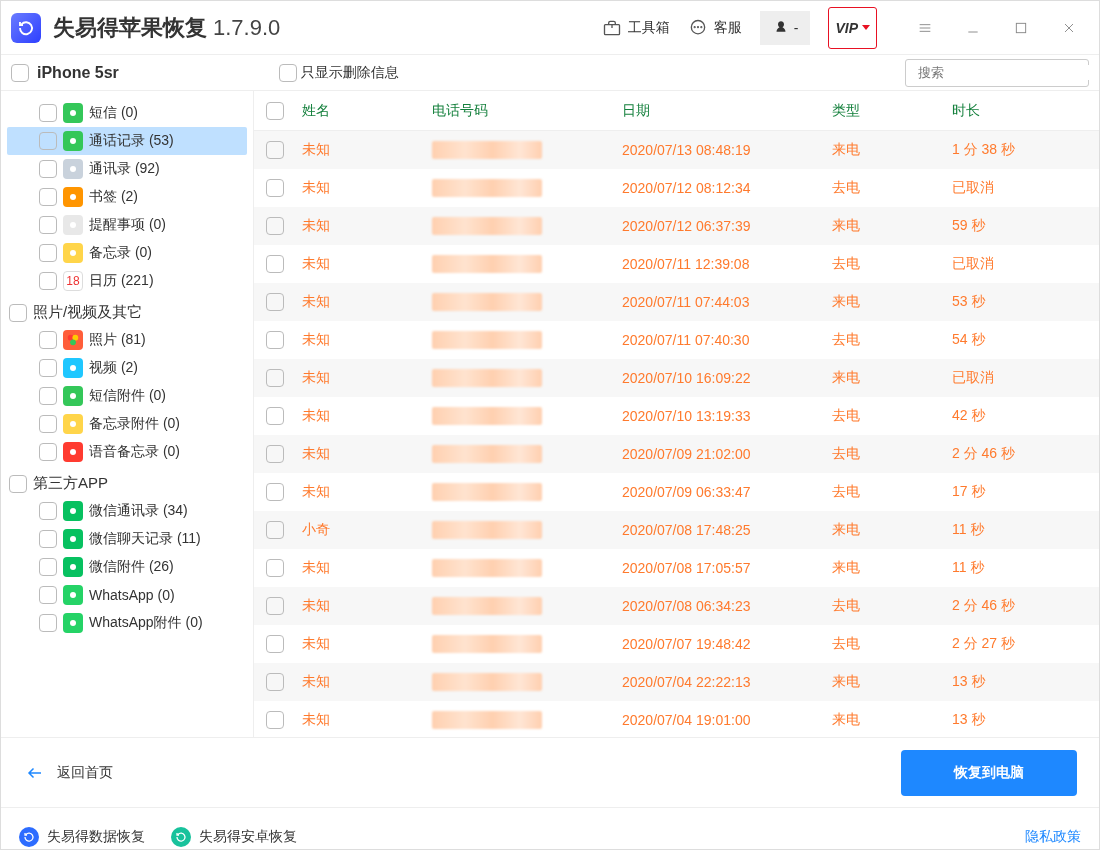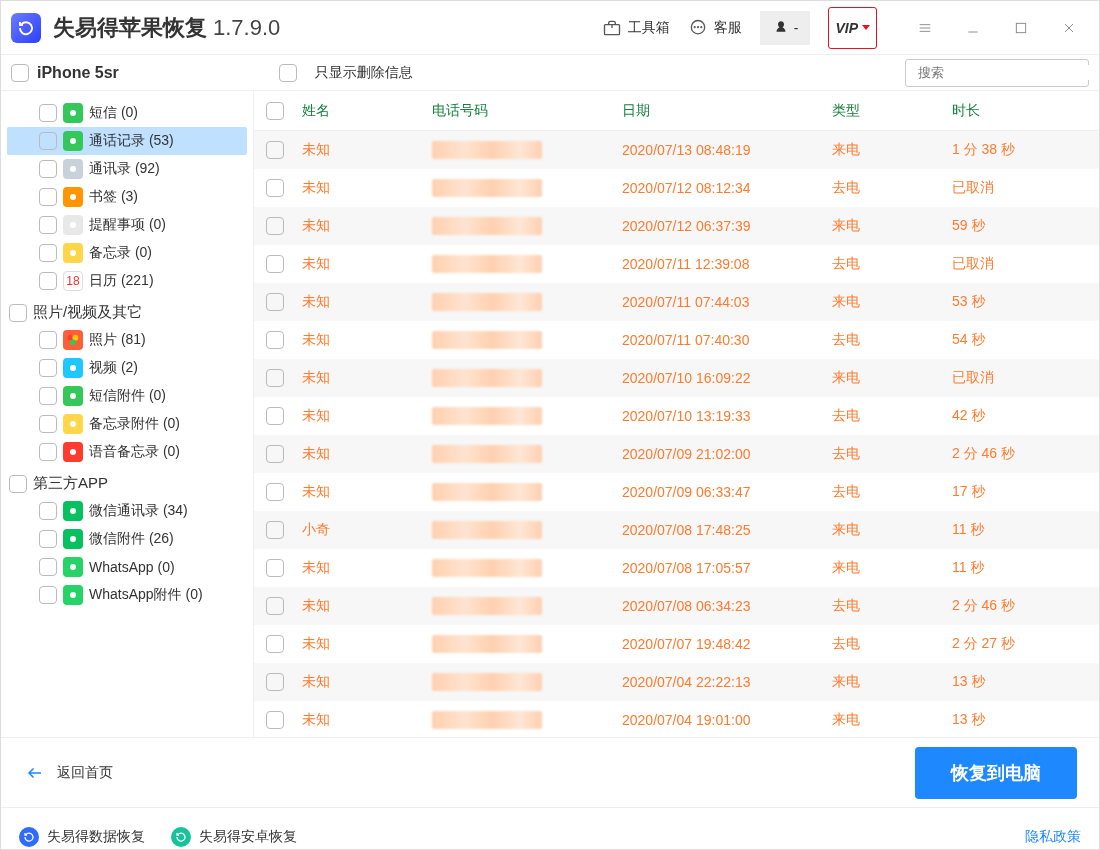--- a/index.html
+++ b/index.html
@@ -18,21 +18,21 @@
   .avatar-box svg{width:18px;height:18px;fill:#333;}
   .vip-badge{border:1px solid #e81123;border-radius:3px;padding:12px 6px;color:#e81123;font-size:11px;font-style:italic;font-weight:700;display:flex;align-items:center;gap:4px;}
   .vip-badge::after{content:"";border-left:4px solid transparent;border-right:4px solid transparent;border-top:5px solid #e81123;}
   .win-ctrls{display:flex;gap:8px;margin-left:10px;}
   .win-btn{width:40px;height:30px;display:flex;align-items:center;justify-content:center;cursor:pointer;}
   .win-btn svg{width:16px;height:16px;stroke:#888;stroke-width:1.4;fill:none;}
   
   .filterbar{height:36px;display:flex;align-items:center;padding:0 10px;border-bottom:1px solid #eee;}
   .chk{width:18px;height:18px;border:1.5px solid #bbb;border-radius:4px;display:inline-block;flex-shrink:0;}
   .device-name{font-size:16px;font-weight:700;margin-left:8px;}
-  .filter-deleted{margin-left:160px;display:flex;align-items:flex-end;gap:18px;color:#444;}
+  .filter-deleted{margin-left:160px;display:flex;align-items:flex-end;gap:4px;color:#444;}
   .filter-spacer{flex:1;}
   .search-box{width:184px;height:28px;border:1px solid #ccc;border-radius:3px;display:flex;align-items:center;padding:0 6px;gap:6px;}
   .search-box svg{width:16px;height:16px;stroke:#888;fill:none;stroke-width:2;}
   .search-box input{border:none;outline:none;flex:1;font-size:13px;color:#666;}
   
   .body{display:flex;height:646px;}
   .sidebar{width:252px;padding:8px 6px;overflow:auto;}
   .sb-group{margin-bottom:4px;}
   .sb-group-hd{display:flex;align-items:center;gap:6px;padding:4px 2px;}
   .sb-group-hd span{font-size:15px;}
@@ -53,21 +53,21 @@
   .tbody{flex:1;overflow:auto;}
   .row{display:flex;align-items:center;height:38px;padding:0 12px;}
   .row:nth-child(odd){background:#f7f7f7;}
   .row .cell{color:#ff7a2d;}
   .row.highlight{background:#fff;}
   .blur{width:110px;height:18px;background:linear-gradient(90deg,#ffd0b0 0%,#ffe3cf 30%,#ffd0b0 55%,#ffe6d5 80%,#ffd0b0 100%);border-radius:2px;filter:blur(1px);}
   
   .footer1{height:70px;border-top:1px solid #eee;display:flex;align-items:center;padding:0 22px;}
   .back-home{display:flex;align-items:center;gap:10px;color:#1e88ff;cursor:pointer;font-size:16px;}
   .back-home svg{width:24px;height:18px;stroke:#1e88ff;fill:none;stroke-width:2;}
-  .recover-btn{margin-left:auto;background:#1e88ff;color:#fff;font-size:18px;font-weight:600;padding:14px 36px;border-radius:4px;cursor:pointer;}
+  .recover-btn{margin-left:auto;background:#1e88ff;color:#fff;font-size:14px;font-weight:600;padding:14px 53px;border-radius:4px;cursor:pointer;}
   .footer2{height:58px;border-top:1px solid #eee;display:flex;align-items:center;padding:0 18px;gap:26px;}
   .brand{display:flex;align-items:center;gap:8px;color:#555;}
   .brand-icon{width:20px;height:20px;border-radius:50%;display:flex;align-items:center;justify-content:center;}
   .brand-icon svg{width:12px;height:12px;stroke:#fff;fill:none;stroke-width:2.5;}
   .privacy{margin-left:auto;color:#1e88ff;cursor:pointer;}
 </style>
 </head>
 <body>
 
 <div class="titlebar">
@@ -179,21 +179,21 @@
           </span>
           <span class="sb-label">通讯录 (92)</span>
         </div>
         <div class="sb-item">
           <span class="chk"></span>
           <span class="sb-icon" style="background:#ff9500">
             <svg width="12" height="12" viewBox="0 0 24 24" fill="#fff">
               <circle cx="12" cy="12" r="6"></circle>
             </svg>
           </span>
-          <span class="sb-label">书签 (3)</span>
+          <span class="sb-label">书签 (2)</span>
         </div>
         <div class="sb-item">
           <span class="chk"></span>
           <span class="sb-icon" style="background:#e8e8e8">
             <svg width="12" height="12" viewBox="0 0 24 24" fill="#fff">
               <circle cx="12" cy="12" r="6"></circle>
             </svg>
           </span>
           <span class="sb-label">提醒事项 (0)</span>
         </div>
@@ -271,20 +271,29 @@
           <span>第三方APP</span>
         </div>
         <div class="sb-item">
           <span class="chk"></span>
           <span class="sb-icon" style="background:#07c160">
             <svg width="12" height="12" viewBox="0 0 24 24" fill="#fff">
               <circle cx="12" cy="12" r="6"></circle>
             </svg>
           </span>
           <span class="sb-label">微信通讯录 (34)</span>
+        </div>
+        <div class="sb-item">
+          <span class="chk"></span>
+          <span class="sb-icon" style="background:#07c160">
+            <svg width="12" height="12" viewBox="0 0 24 24" fill="#fff">
+              <circle cx="12" cy="12" r="6"></circle>
+            </svg>
+          </span>
+          <span class="sb-label">微信聊天记录 (11)</span>
         </div>
         <div class="sb-item">
           <span class="chk"></span>
           <span class="sb-icon" style="background:#07c160">
             <svg width="12" height="12" viewBox="0 0 24 24" fill="#fff">
               <circle cx="12" cy="12" r="6"></circle>
             </svg>
           </span>
           <span class="sb-label">微信附件 (26)</span>
         </div>

